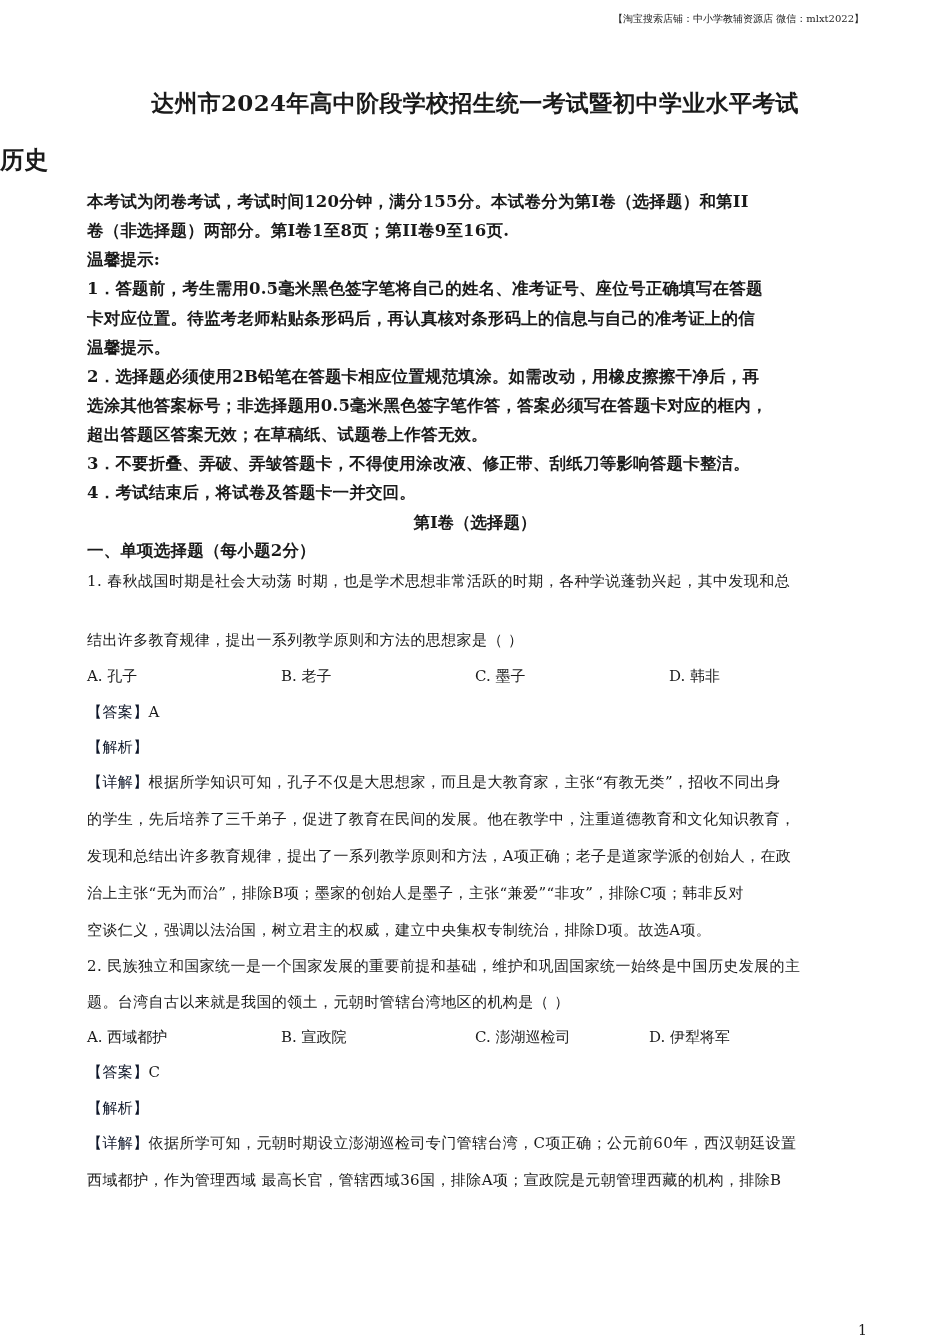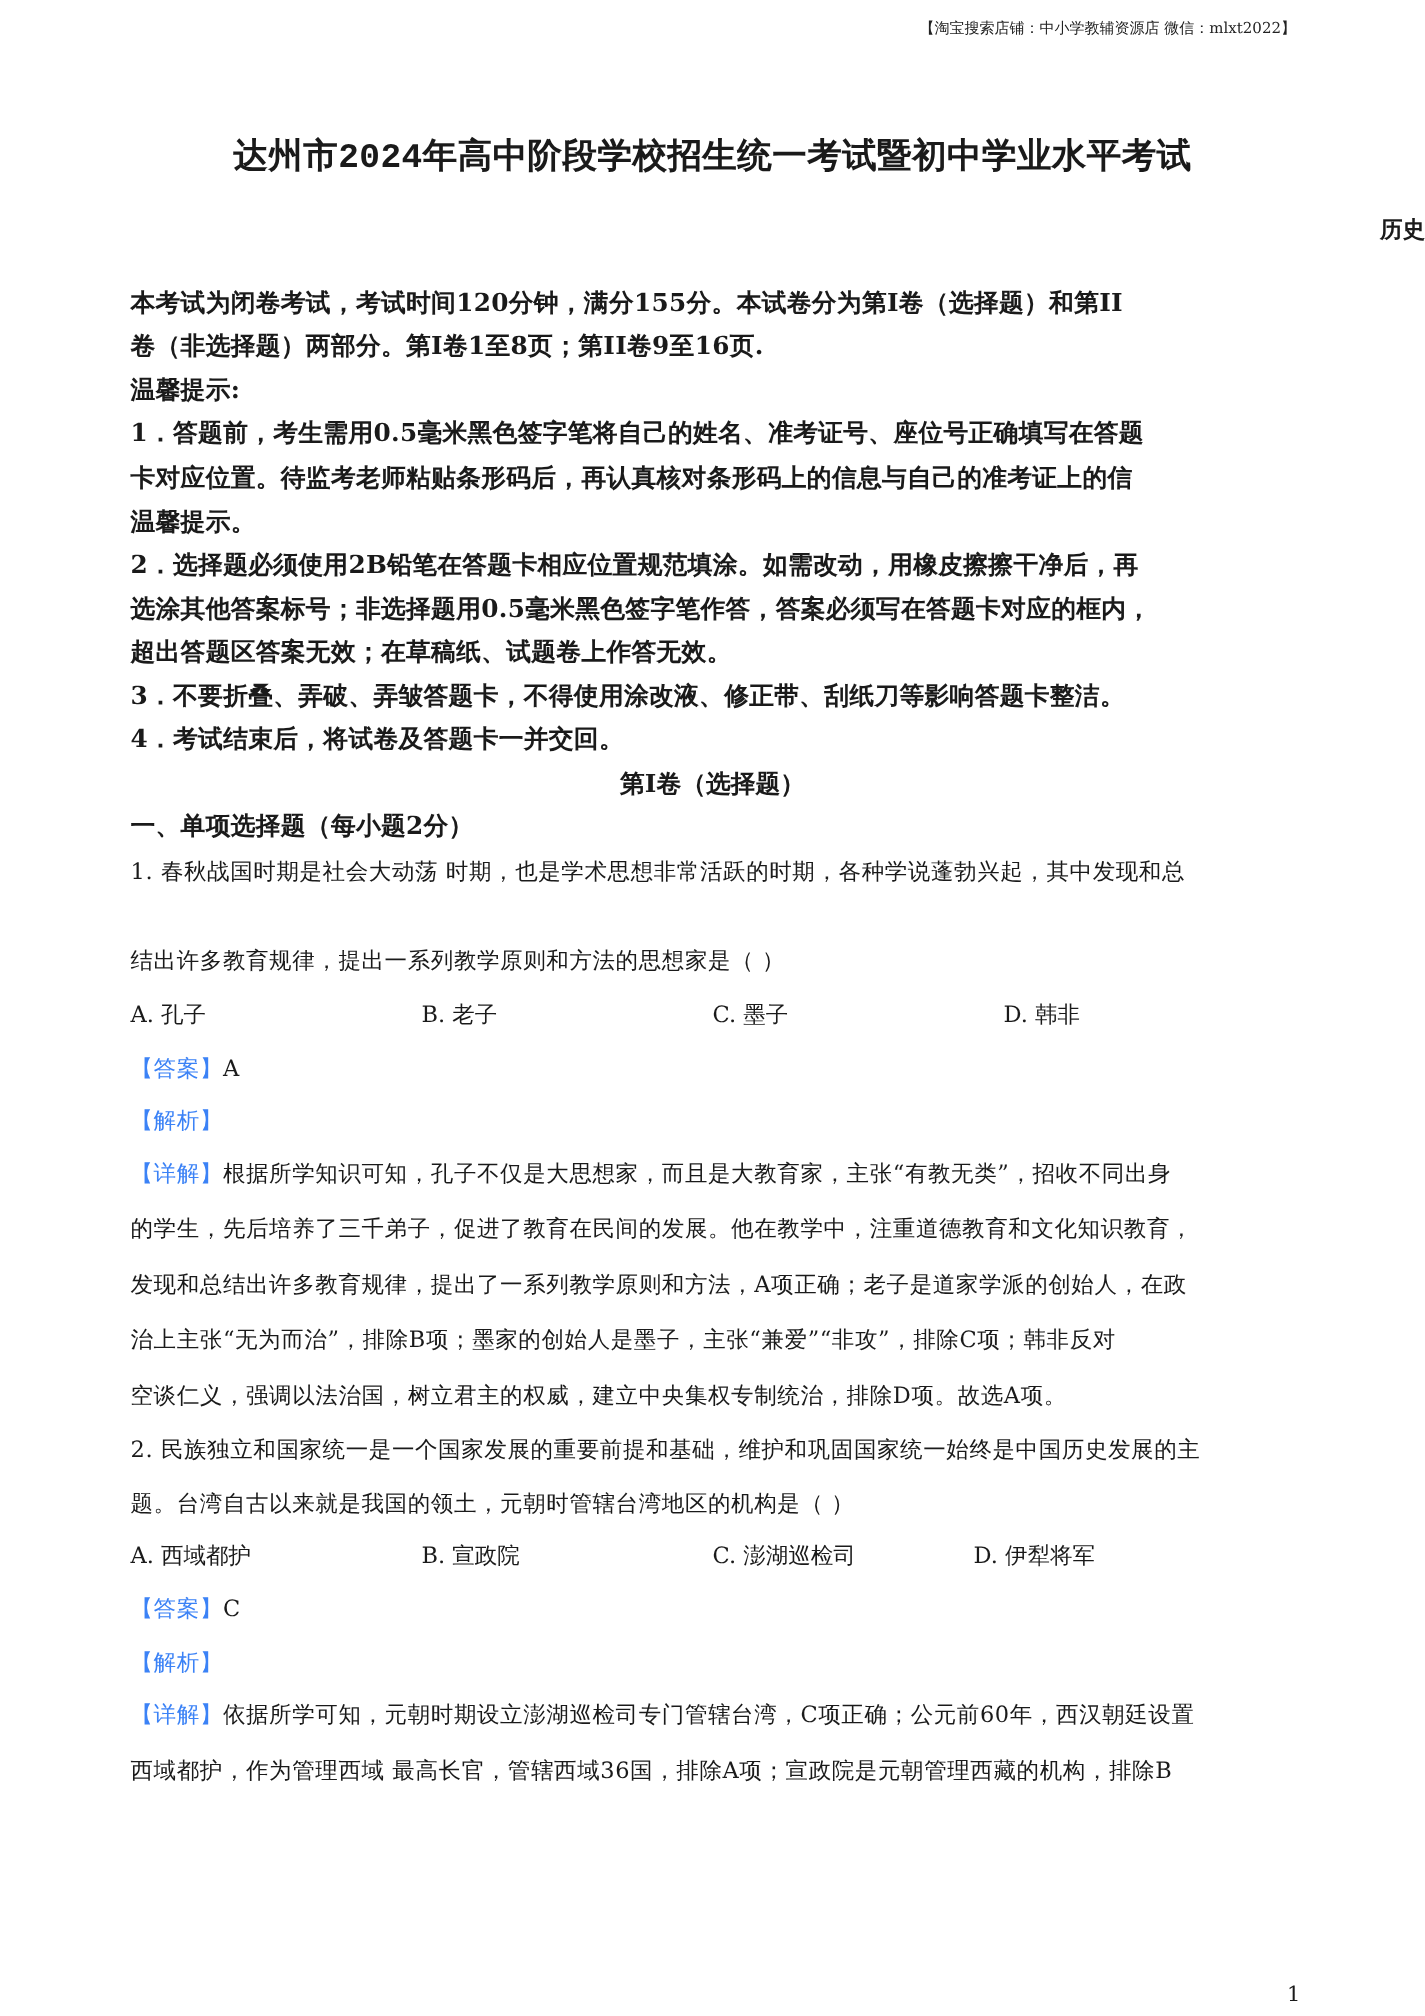--- a/index.html
+++ b/index.html
@@ -1,26 +1,26 @@
 <!DOCTYPE html>
 <html><head>
 <meta charset="utf-8">
 <style>
   html, body { margin: 0; padding: 0; background: #ffffff; }
   body { width: 950px; height: 1344px; position: relative; overflow: hidden;
          font-family: "DejaVu Serif", "Liberation Serif", serif; color: #1a1a1a; }
   .abs { position: absolute; white-space: nowrap; }
   .header-note { top: 12px; right: 86px; font-size: 10px; color: #222; }
-  .title { top: 88px; left: 0; width: 950px; text-align: center; font-size: 23px; font-weight: bold; letter-spacing: 0.3px; font-family: Liberation Mono, monospace; }
-  .subject { top: 144px; left: 0; width: 950px; text-align: right; font-size: 15px; font-weight: bold; }
+  .title { top: 88px; left: 0; width: 950px; text-align: center; font-size: 23px; font-weight: bold; letter-spacing: 0.3px; }
+  .subject { top: 144px; left: 0; width: 950px; text-align: left; font-size: 24px; font-weight: bold; }
   .bold-line { left: 87px; font-size: 16.5px; font-weight: bold; letter-spacing: 0.2px; }
   .section-title { top: 512px; left: 0; width: 950px; text-align: center; font-size: 16.5px; font-weight: bold; }
   .norm { left: 87px; font-size: 15px; letter-spacing: 0.4px; }
   .opt { font-size: 15px; }
-  .tag { color: #3b82f6; }
+  .tag { color: #0f172a; }
   .page-num { top: 1322px; left: 858px; font-size: 14px; }
 </style>
 </head>
 <body>
 
 <div class="abs header-note">【淘宝搜索店铺：中小学教辅资源店  微信：mlxt2022】</div>
 
 <div class="abs title">达州市2024年高中阶段学校招生统一考试暨初中学业水平考试</div>
 <div class="abs subject">历史</div>
 

